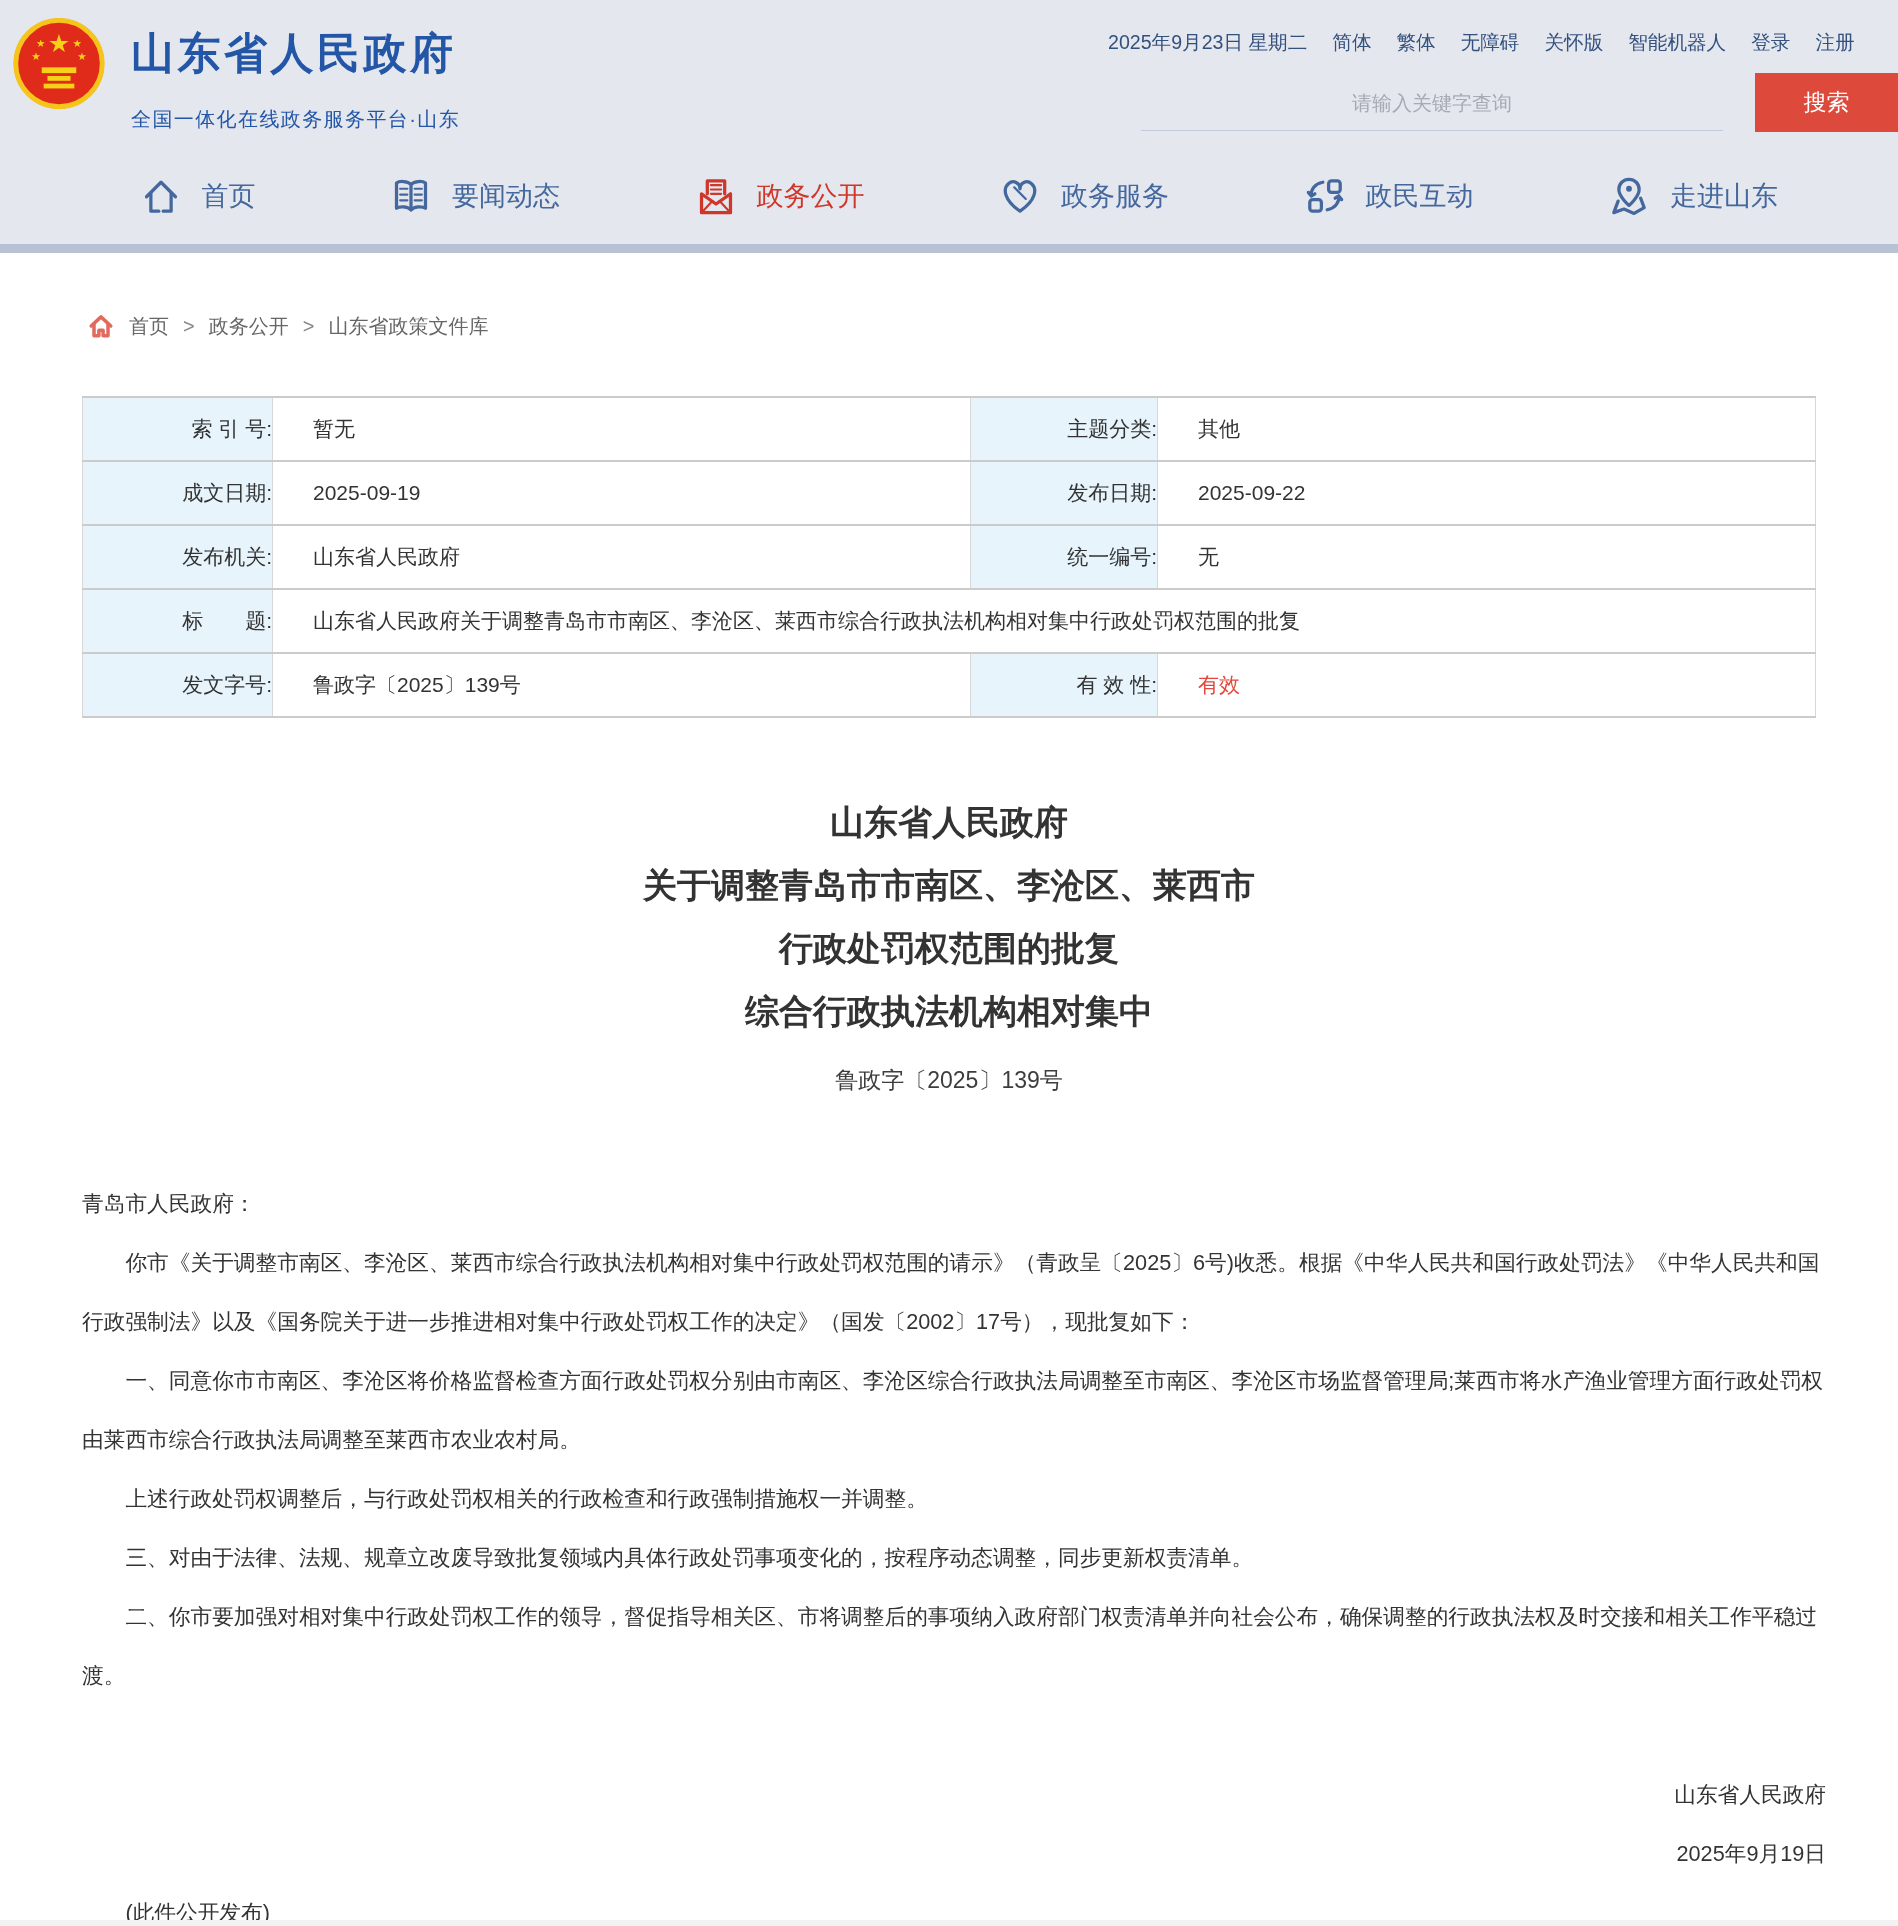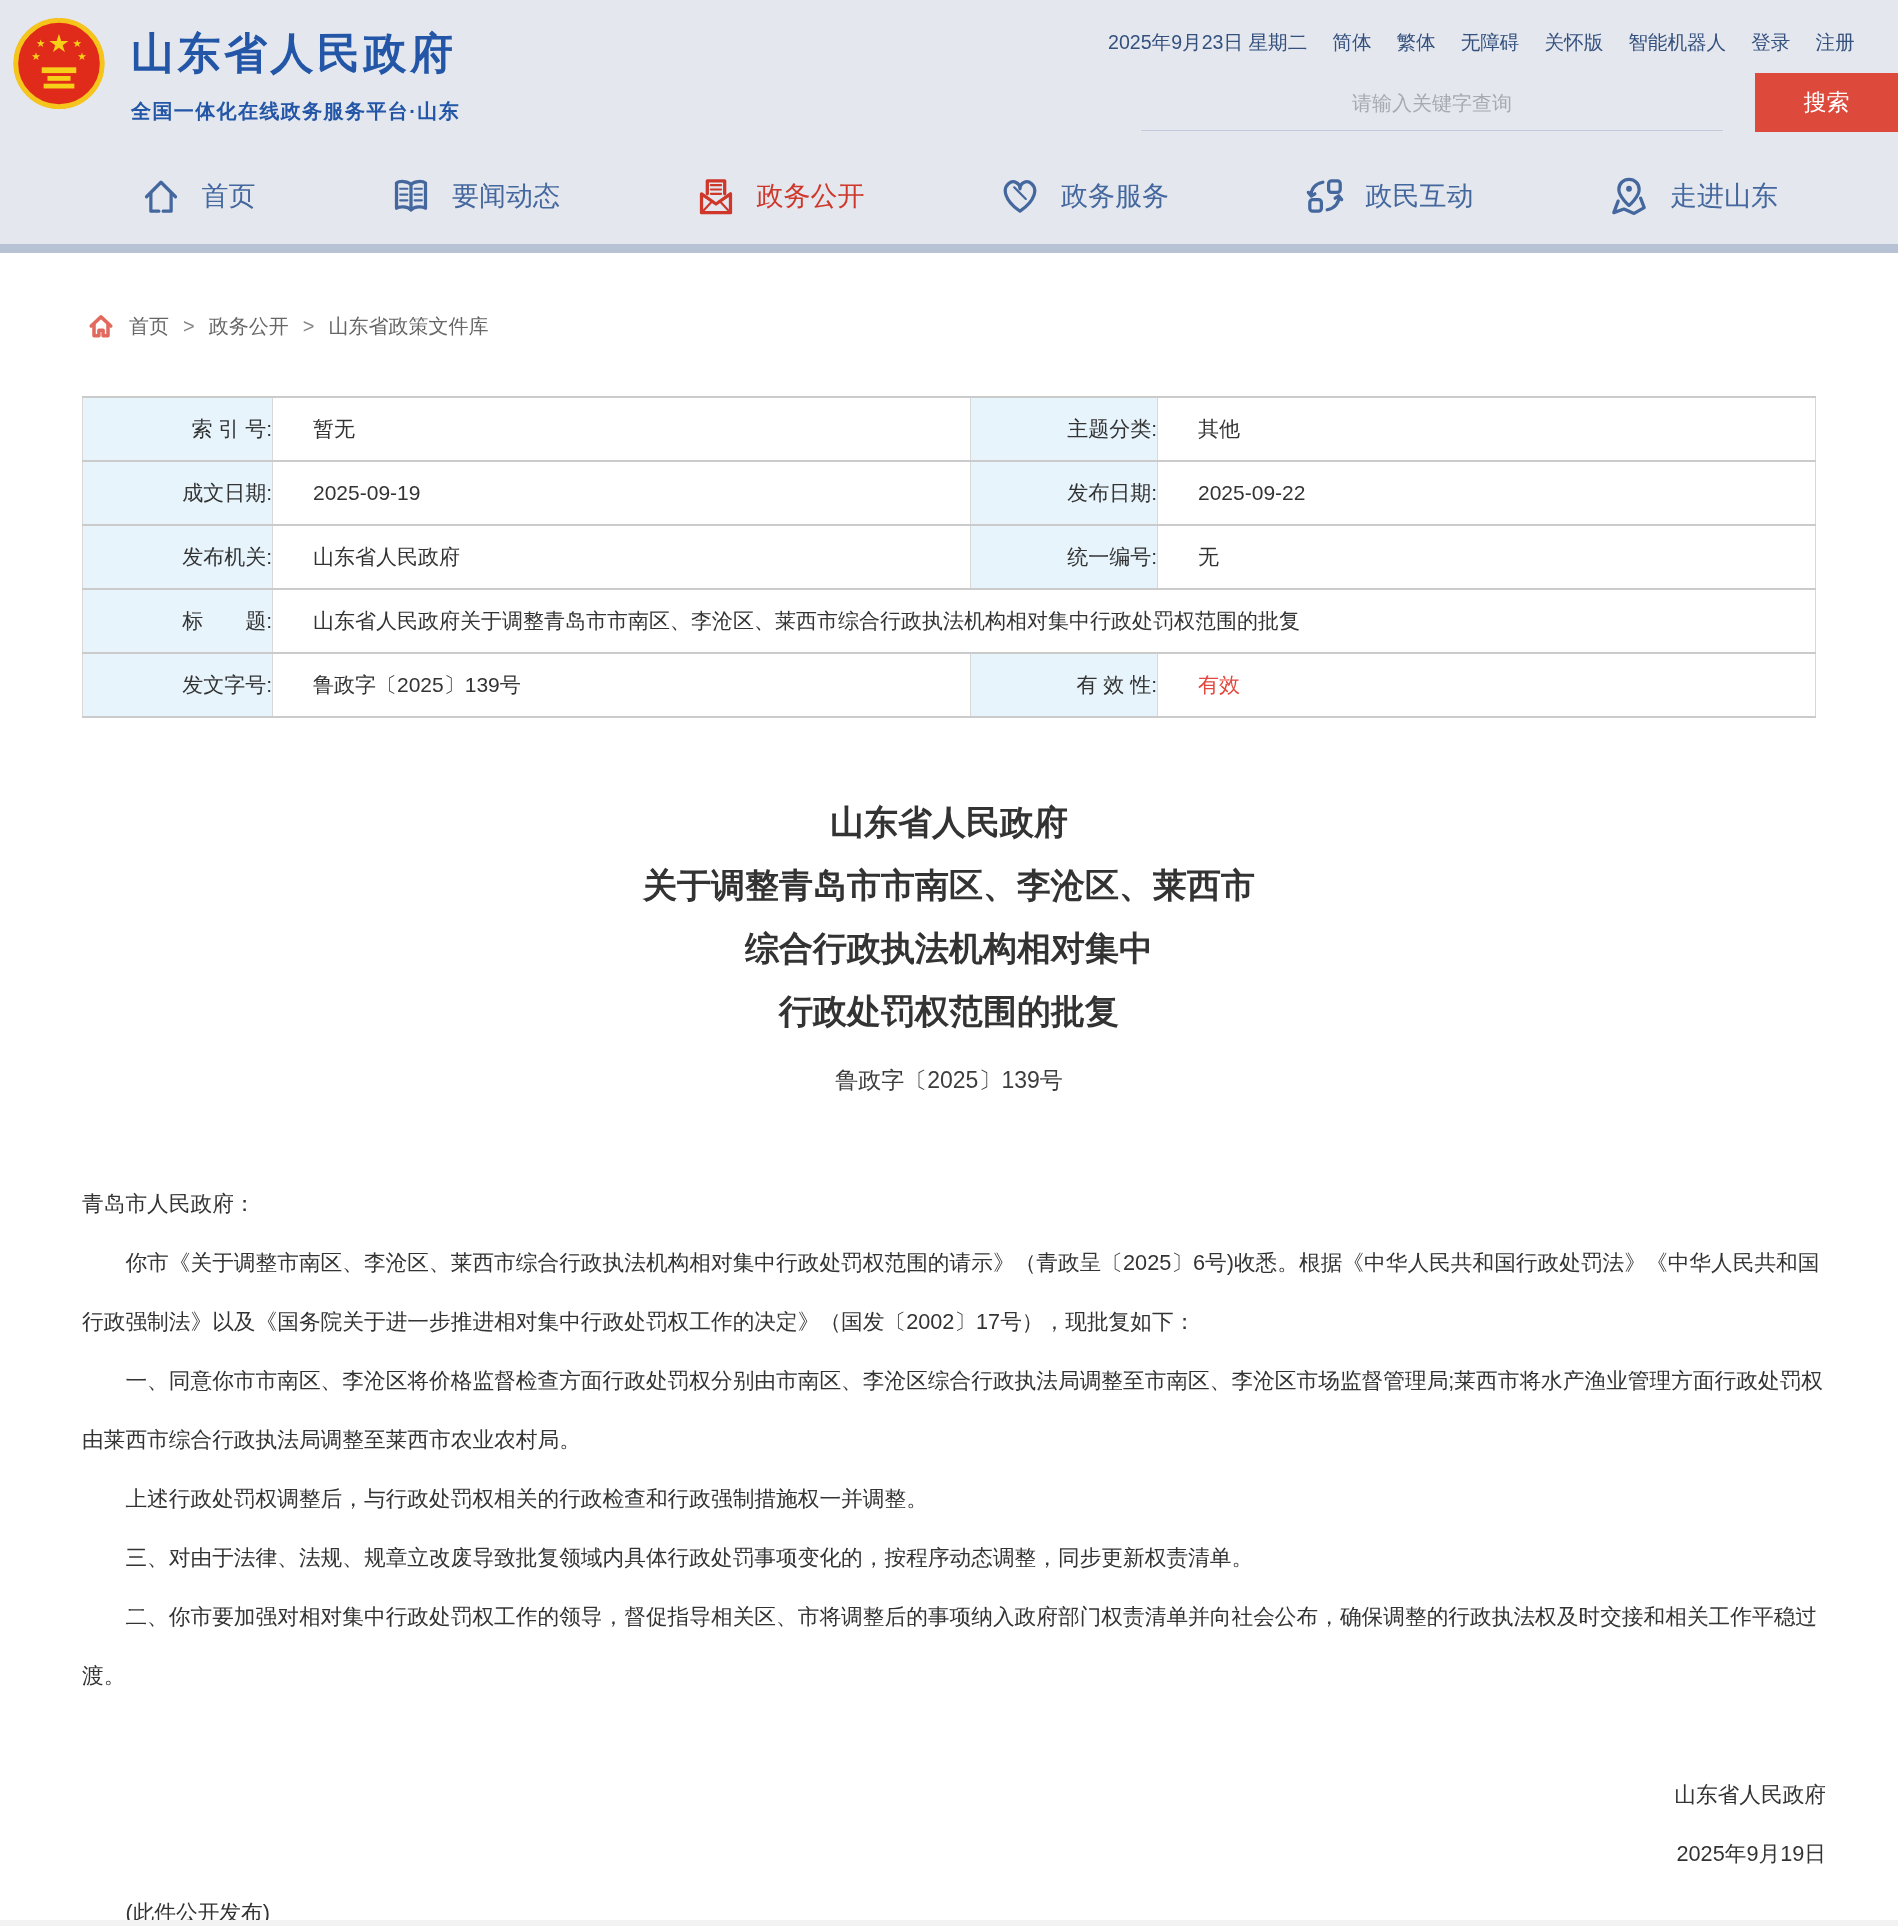--- a/index.html
+++ b/index.html
@@ -4,21 +4,21 @@
 <style>
   * { box-sizing: border-box; margin: 0; padding: 0; }
   html,body { width: 1898px; height: 1926px; background:#ffffff;
     font-family: "Liberation Sans", sans-serif; overflow: hidden; color:#333; }
 
   
   .site-header { position: relative; height: 253px; background: #e4e7ee; }
   .emblem { position:absolute; left:11.2px; top:14px; width:96px; height:99px; }
   .logo-text { position:absolute; left:131px; top:25px; }
   .site-title { font-size:43px; font-weight:700; color:#2356a7; letter-spacing:3.5px; }
-  .site-subtitle { font-size:20px; font-weight:700; color:#2356a7; margin-top:15px; letter-spacing:1.4px; }
+  .site-subtitle { font-size:20px; font-weight:400; color:#2356a7; margin-top:23px; letter-spacing:1.4px; }
 
   .top-bar { position:absolute; top:29px; left:1108px; display:flex; gap:25px;
     white-space:nowrap; font-size:19.6px; color:#34517e; }
   .top-bar span { cursor:pointer; }
   .top-date { cursor:default; }
 
   .search-input { position:absolute; top:76px; left:1141px; width:582px; height:55px;
     background:transparent; border:none; border-bottom:1.4px solid #c2cbdb;
     font-size:20px; color:#333; outline:none; font-family:"Liberation Sans",sans-serif;text-align:center; }
   .search-input::placeholder { color:#a6aab2; }
@@ -202,22 +202,22 @@
       <td>鲁政字〔2025〕139号</td>
       <th>有 效 性:</th>
       <td class="valid">有效</td>
     </tr>
   </tbody>
     </table>
 
   <div class="doc-title">
     <div>山东省人民政府</div>
     <div>关于调整青岛市市南区、李沧区、莱西市</div>
+    <div>行政处罚权范围的批复</div>
     <div>综合行政执法机构相对集中</div>
-    <div>行政处罚权范围的批复</div>
   </div>
   <div class="doc-number">鲁政字〔2025〕139号</div>
 
   <div class="doc-body">
     <p>青岛市人民政府：</p>
     <p class="para">你市《关于调整市南区、李沧区、莱西市综合行政执法机构相对集中行政处罚权范围的请示》（青政呈〔2025〕6号)收悉。根据《中华人民共和国行政处罚法》《中华人民共和国行政强制法》以及《国务院关于进一步推进相对集中行政处罚权工作的决定》（国发〔2002〕17号），现批复如下：</p>
     <p class="para">一、同意你市市南区、李沧区将价格监督检查方面行政处罚权分别由市南区、李沧区综合行政执法局调整至市南区、李沧区市场监督管理局;莱西市将水产渔业管理方面行政处罚权由莱西市综合行政执法局调整至莱西市农业农村局。</p>
     <p class="para">上述行政处罚权调整后，与行政处罚权相关的行政检查和行政强制措施权一并调整。</p>
     <p class="para">三、对由于法律、法规、规章立改废导致批复领域内具体行政处罚事项变化的，按程序动态调整，同步更新权责清单。</p>
     <p class="para">二、你市要加强对相对集中行政处罚权工作的领导，督促指导相关区、市将调整后的事项纳入政府部门权责清单并向社会公布，确保调整的行政执法权及时交接和相关工作平稳过渡。</p>

